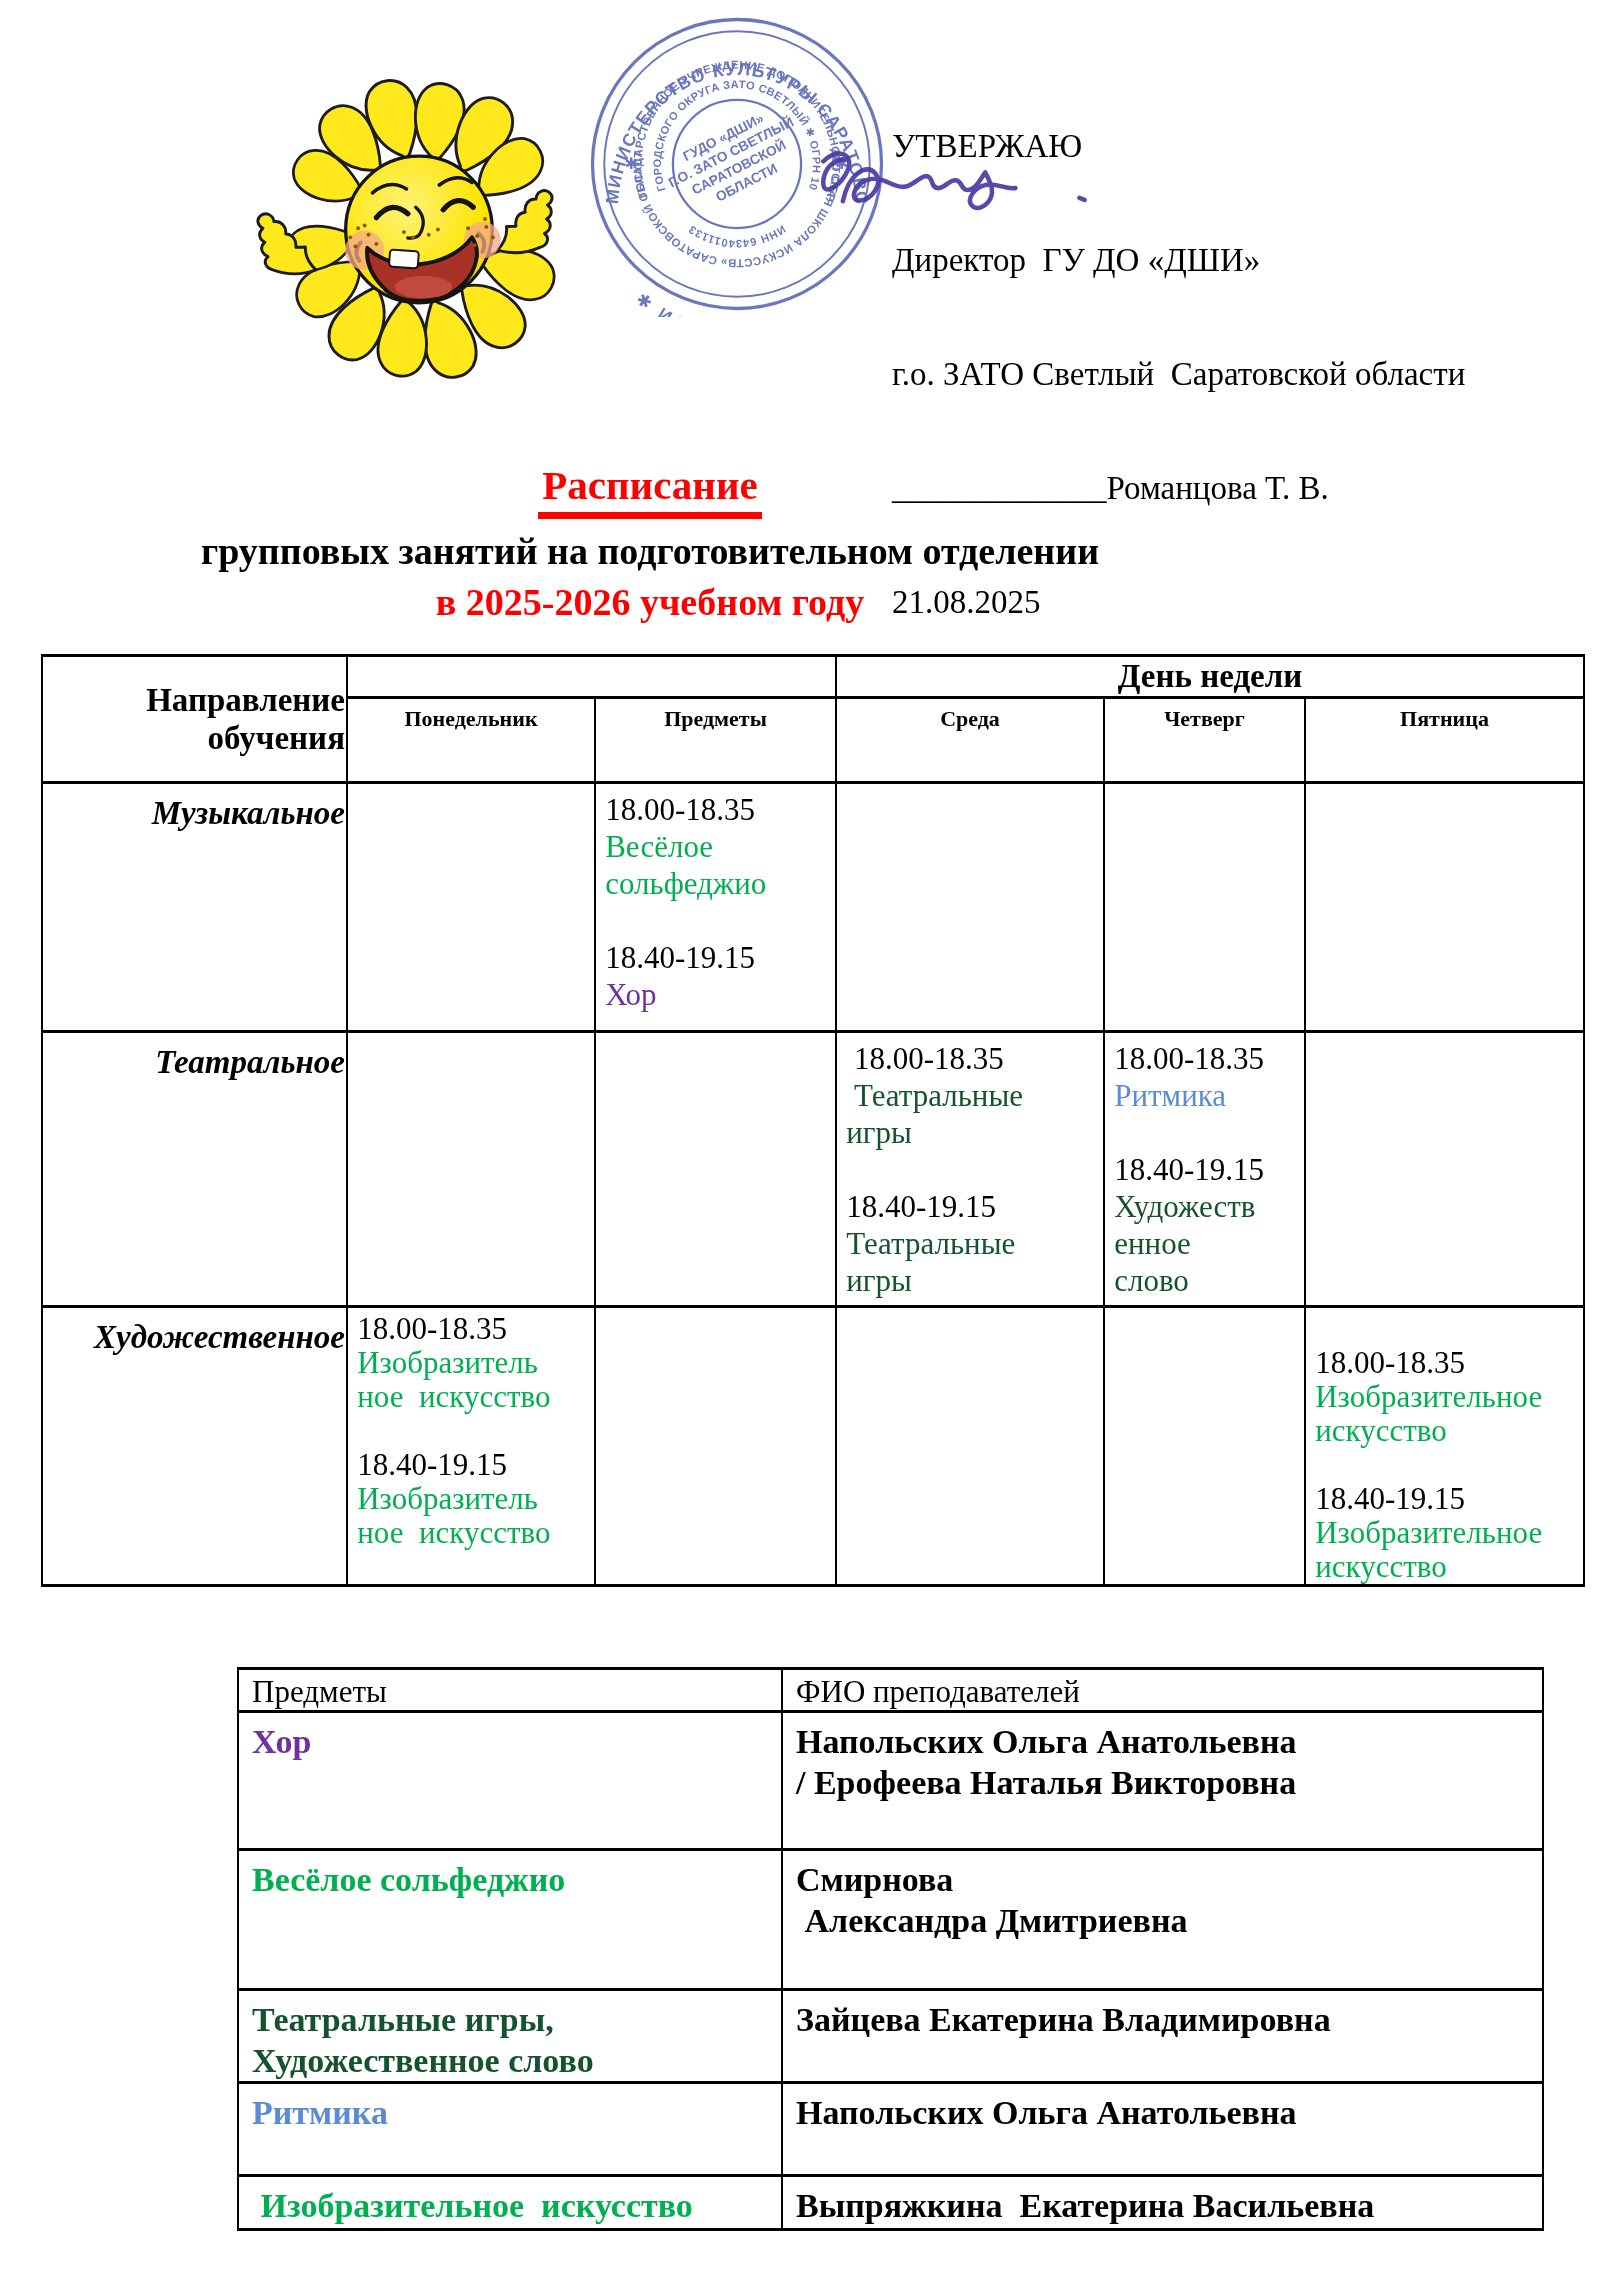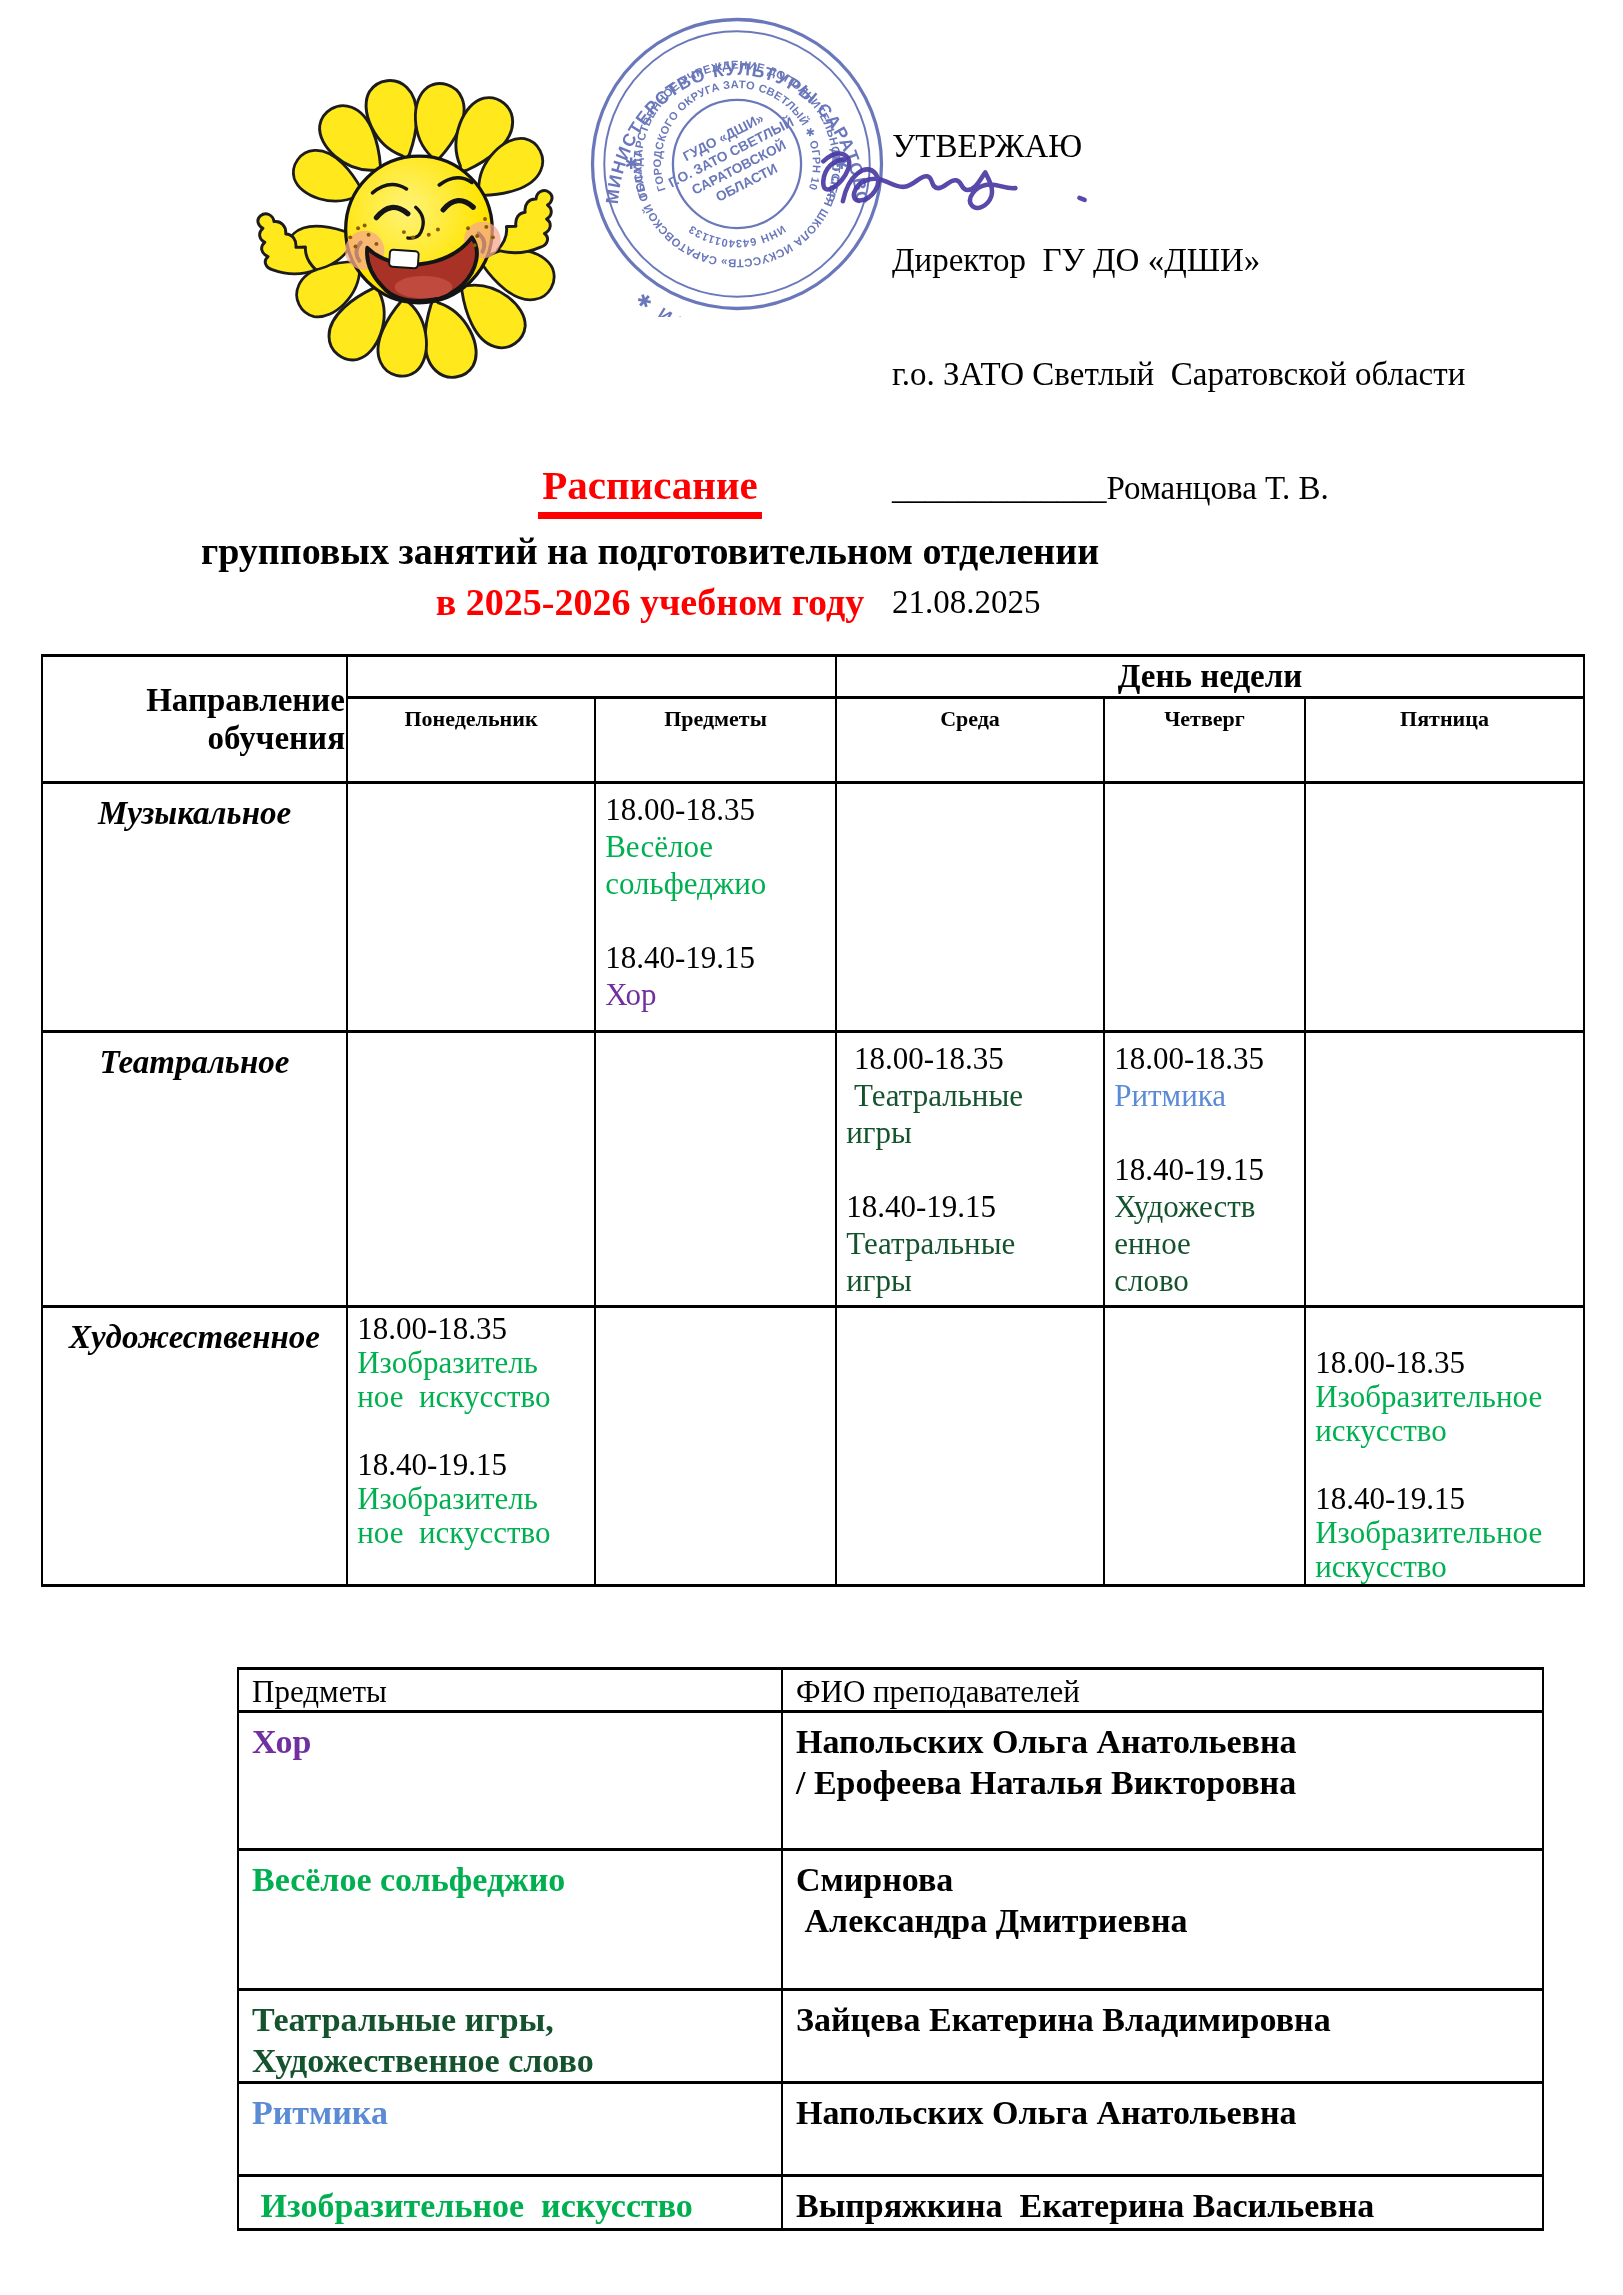--- a/index.html
+++ b/index.html
@@ -22,21 +22,21 @@
   table{border-collapse:collapse;table-layout:fixed;position:absolute;background:#fff;}
   td{border-left:2px solid #000;border-right:2px solid #000;
      border-top:3.9px solid #000;border-bottom:3.9px solid #000;
      vertical-align:top;overflow:hidden;}
   #schedule{left:41px;top:654px;width:1543px;}
   #teachers{left:237px;top:1667px;width:1305px;}
 
   #schedule td.corner{font-size:33px;font-weight:bold;text-align:right;vertical-align:middle;line-height:38px;}
   #schedule td.dayweek{font-size:33px;font-weight:bold;text-align:center;vertical-align:middle;}
   #schedule td.day{font-size:22px;font-weight:bold;text-align:center;padding-top:6.5px;}
-  #schedule td.lbl{font-size:33px;font-weight:bold;font-style:italic;text-align:center;padding-top:10.5px;}
+  #schedule td.lbl{font-size:33px;font-weight:bold;font-style:italic;text-align:right;padding-top:10.5px;}
   #schedule td.sched{font-size:31px;font-weight:normal;padding:6.5px 2.6px 0 9.2px;line-height:37px;}
   #schedule tr.r3 td.sched{line-height:34px;padding-top:3.9px;}
 
   #teachers td{padding:7.9px 3.9px 0 13px;}
   #teachers td.th{font-size:31px;font-weight:normal;padding-top:3.9px;}
   #teachers td.subj{font-size:34px;font-weight:bold;line-height:41px;}
   #teachers td.tchr{font-size:34px;font-weight:bold;line-height:41px;color:#000;margin-left:41px;}
 
   .cl{white-space:pre-wrap;}
   .cl-k{color:#000000;}

